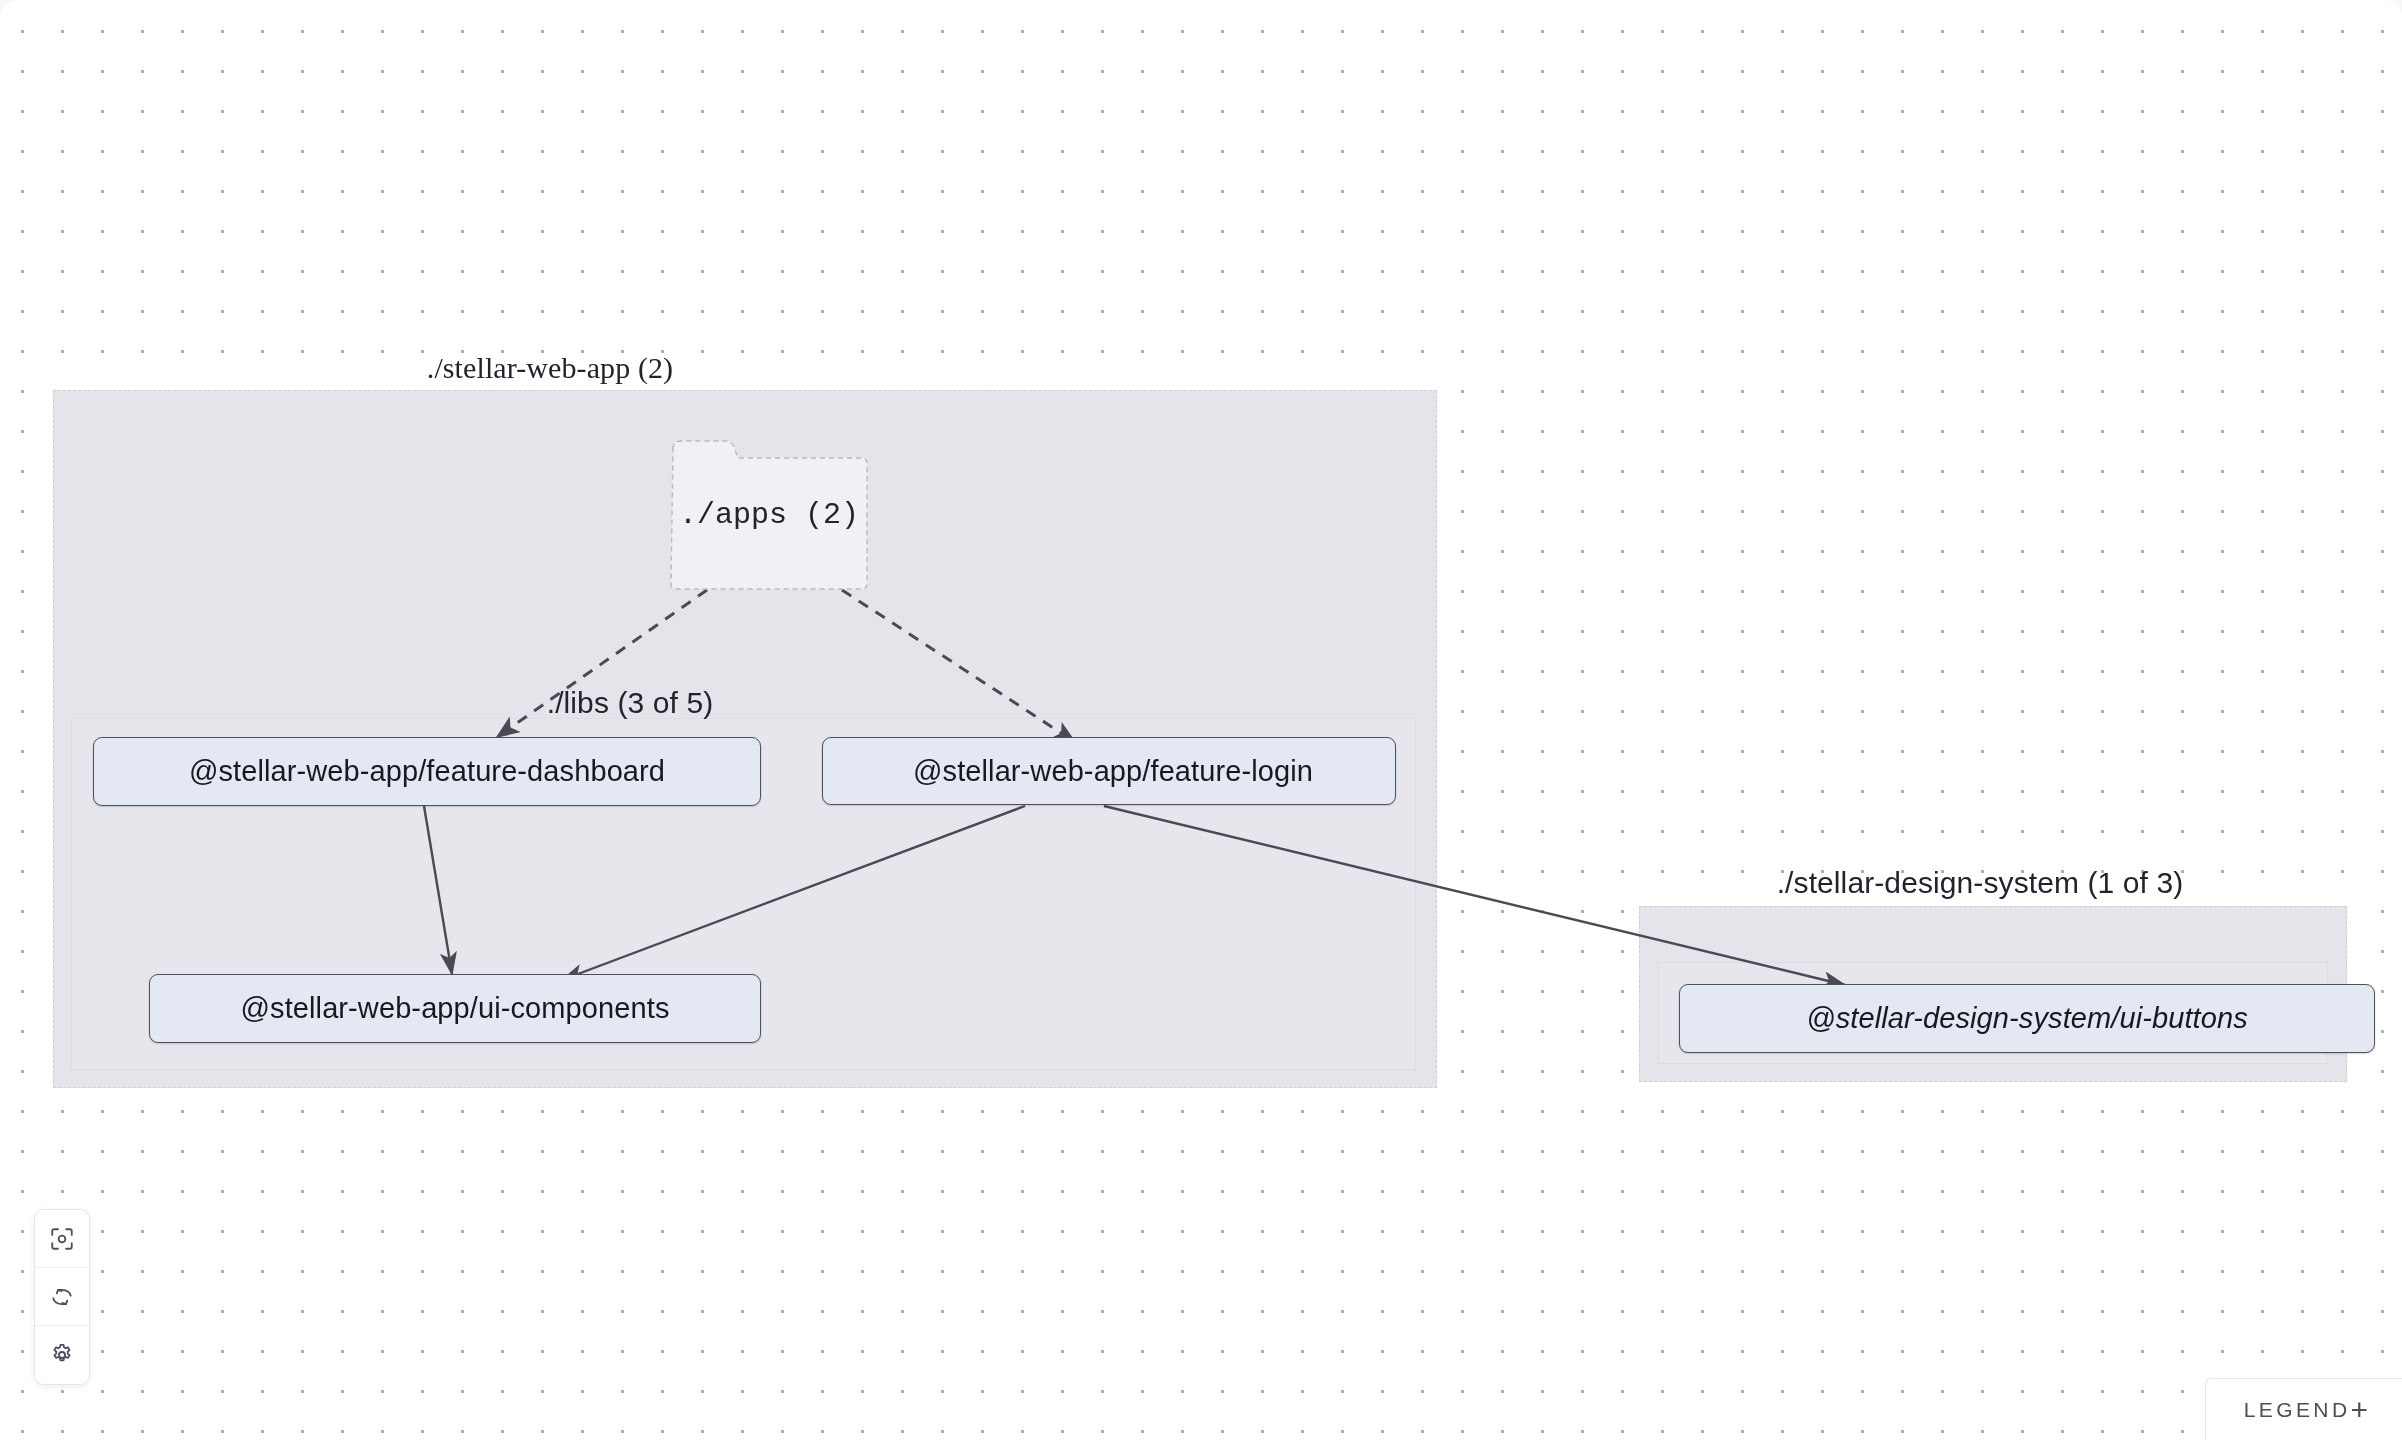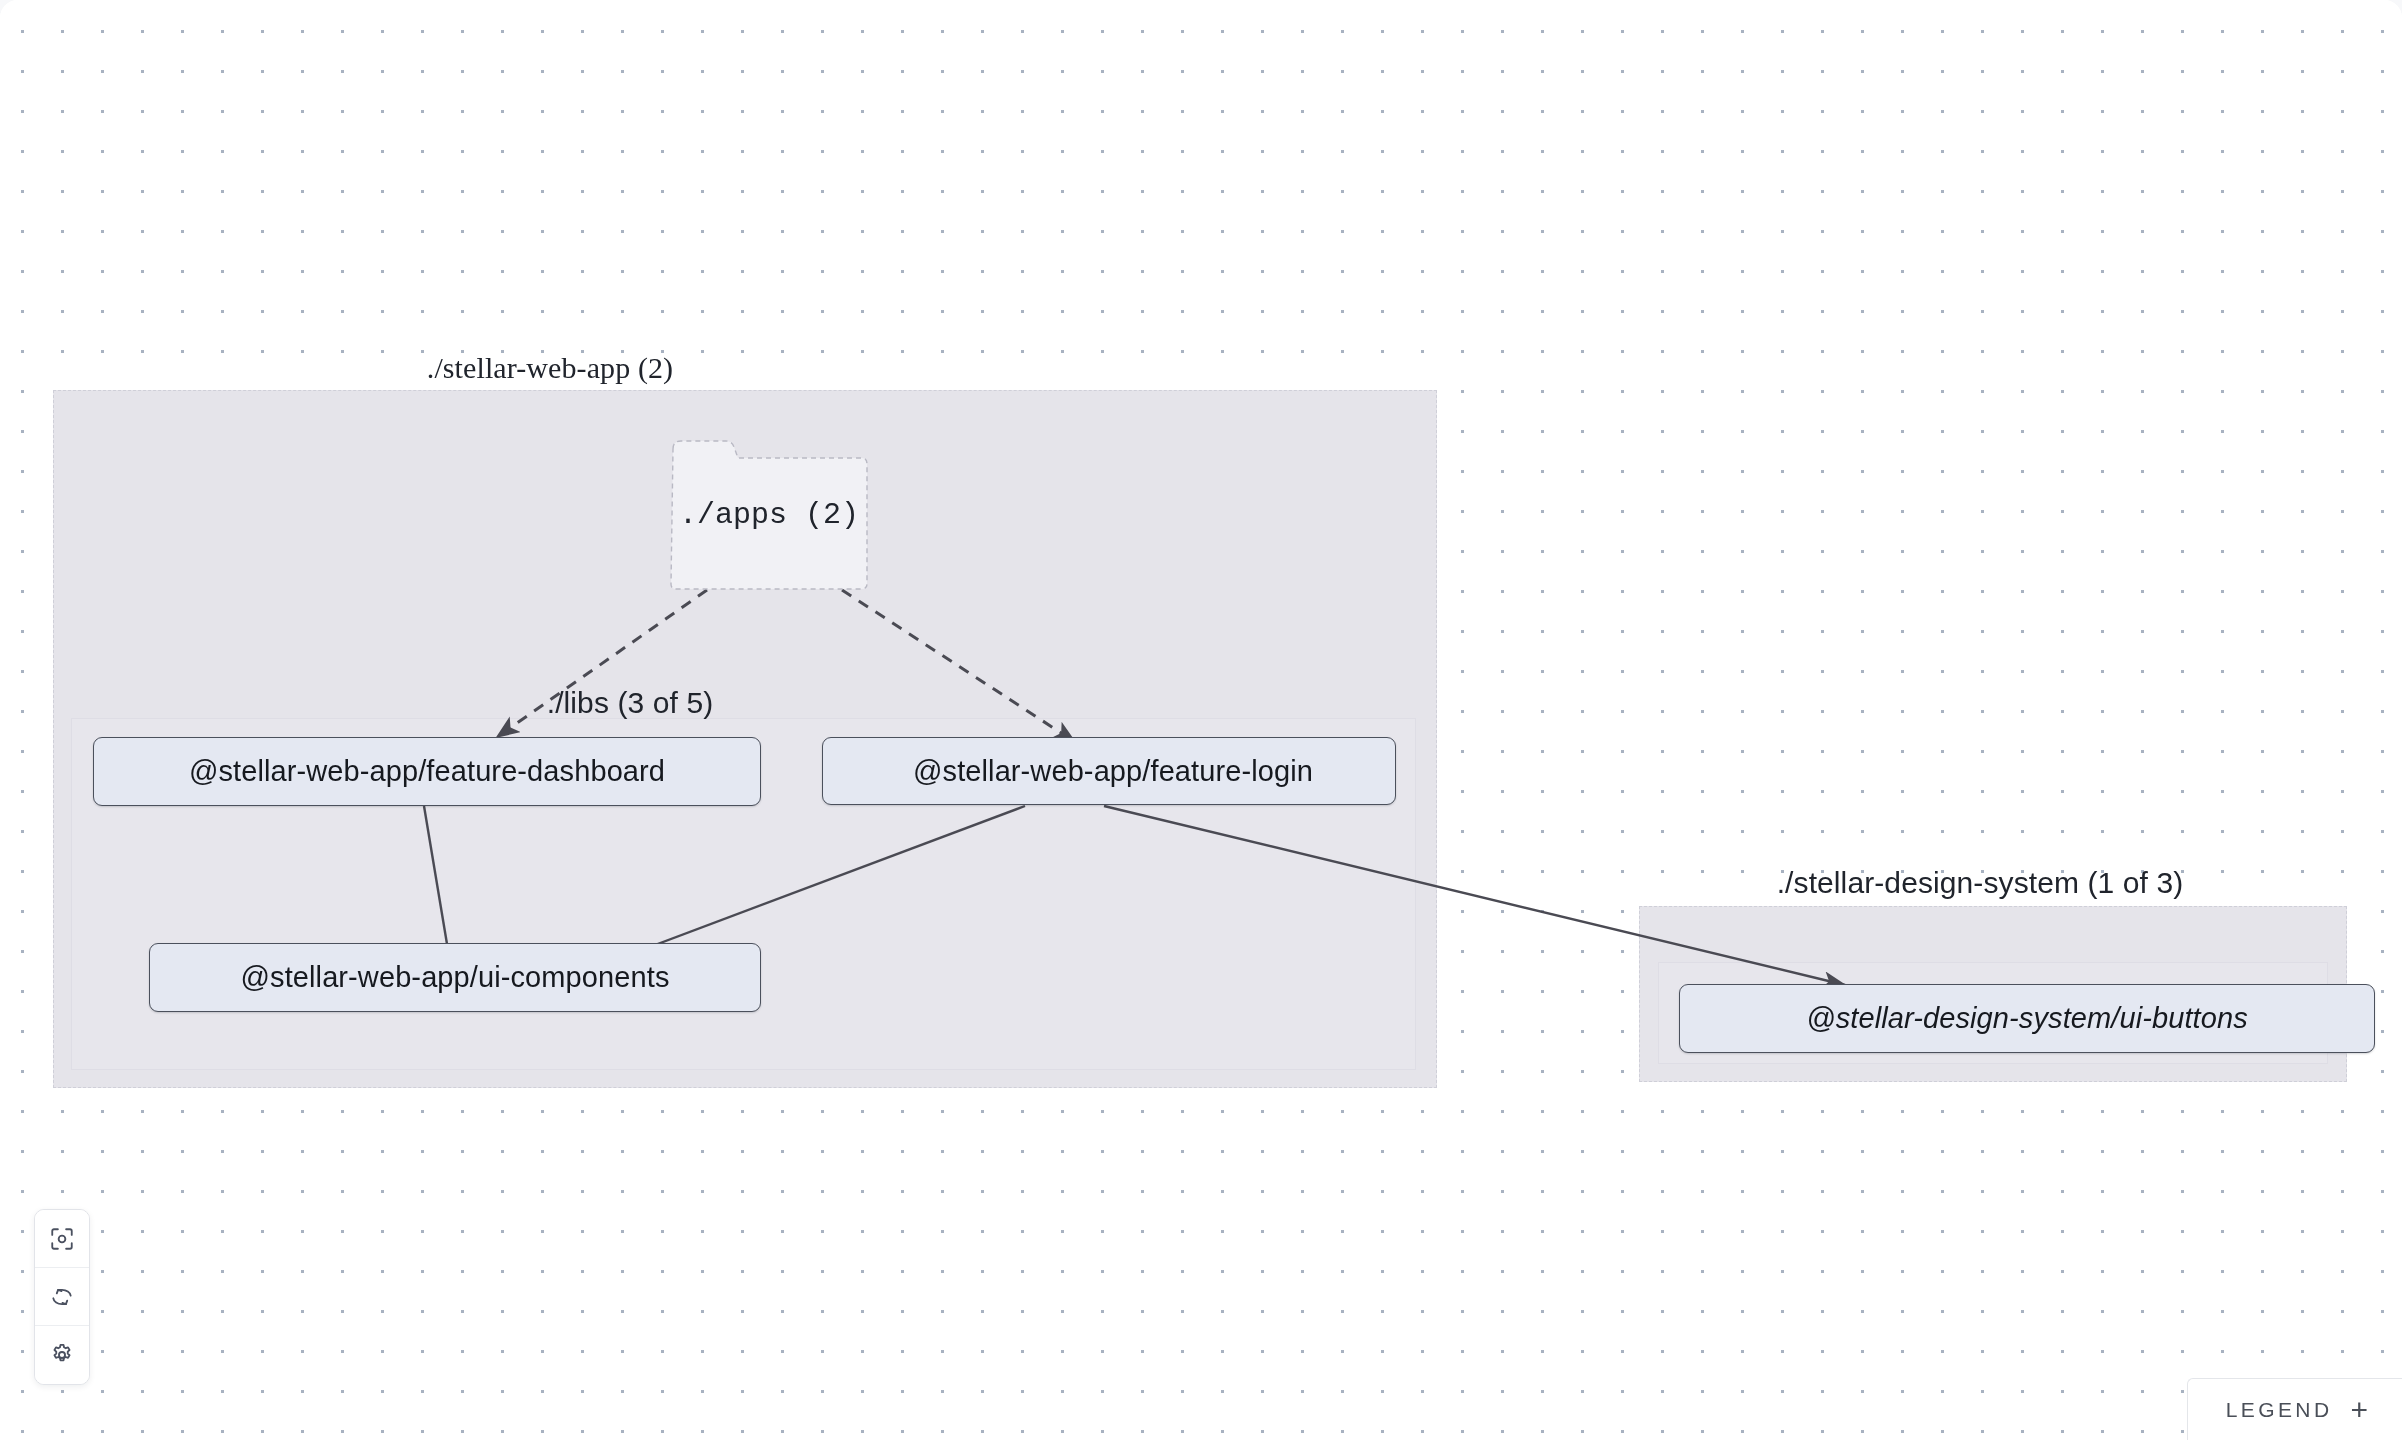--- a/index.html
+++ b/index.html
@@ -134,21 +134,20 @@
 
   
   .legend-btn {
     position: absolute;
     right: 0px;
     bottom: 0px;
     height: 62px;
     padding: 0 34px 0 38px;
     display: flex;
     align-items: center;
-    gap: 18px;
     background: #ffffff;
     border-top: 1px solid #e4e6ea;
     border-left: 1px solid #e4e6ea;
     border-top-left-radius: 6px;
     z-index: 20;
     cursor: pointer;
   }
   .legend-text {
     font-size: 21px;
     letter-spacing: 3.4px;
@@ -212,21 +211,21 @@
   </div>
 
   <div class="node" style="left:93px; top:737px; width:668px; height:69px;">
     <span class="node-label">@stellar-web-app/feature-dashboard</span>
   </div>
 
   <div class="node" style="left:822px; top:737px; width:574px; height:68px;padding-left:8px;">
     <span class="node-label">@stellar-web-app/feature-login</span>
   </div>
 
-  <div class="node" style="left:149px; top:943px; width:612px; height:69px;">
+  <div class="node" style="left:149px; top:974px; width:612px; height:69px;">
     <span class="node-label">@stellar-web-app/ui-components</span>
   </div>
 
   <div class="node" style="left:1679px; top:984px; width:696px; height:69px;font-style:italic;">
     <span class="node-label">@stellar-design-system/ui-buttons</span>
   </div>
 
   <div class="controls">
 
     <div class="ctrl-btn">

